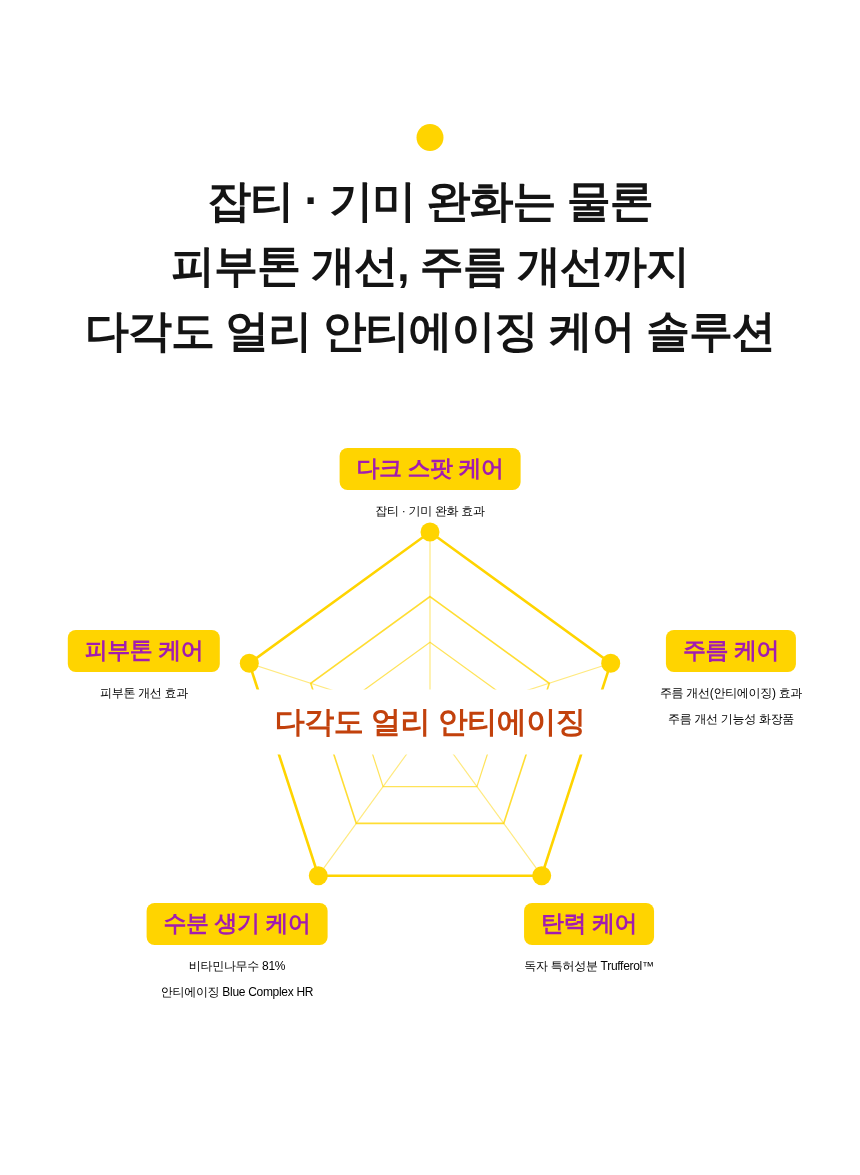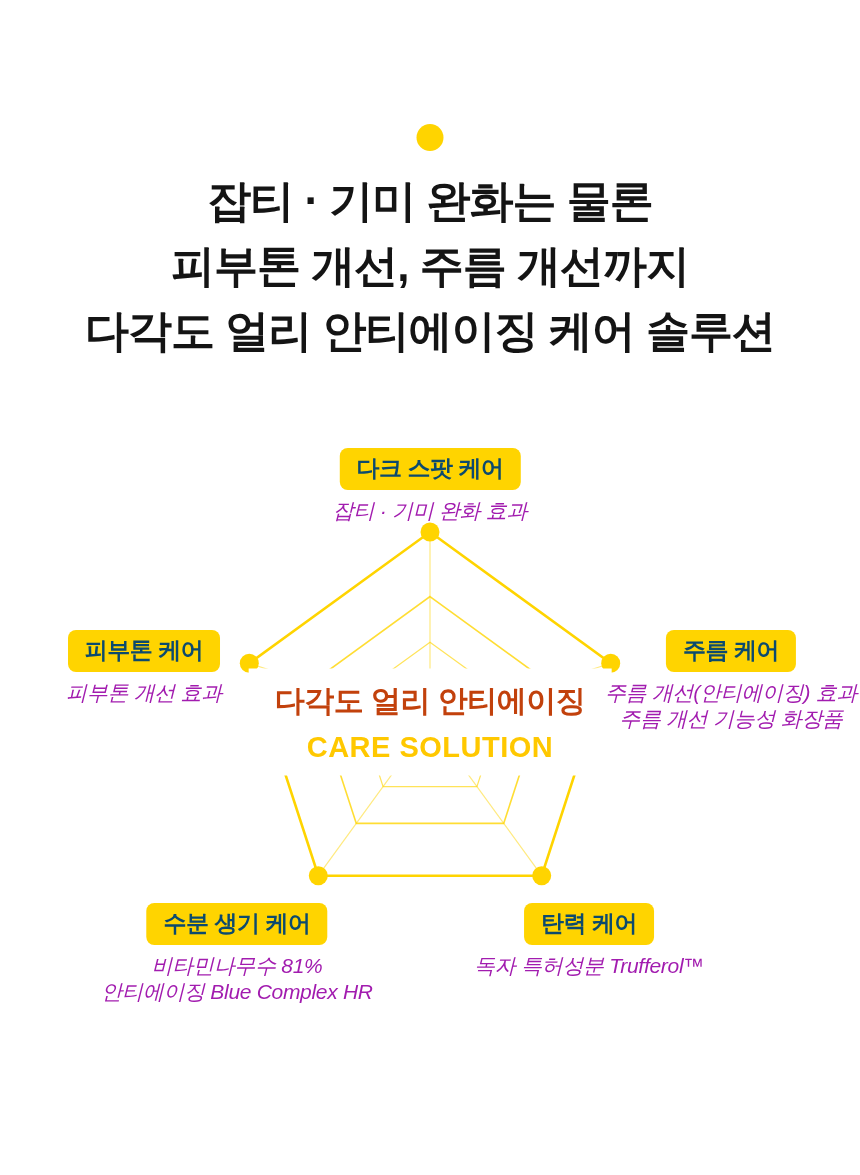--- a/index.html
+++ b/index.html
@@ -78,34 +78,33 @@
 
   .node {
     position: absolute;
     transform: translateX(-50%);
     text-align: center;
     white-space: nowrap;
   }
   .node-badge {
     display: inline-block;
     background: #FFD400;
-    color: #0c4a6e;
+    color: #a21caf;
     font-size: 23px;
     font-weight: 700;
     padding: 5px 17px 6px;
     border-radius: 8px;
     letter-spacing: -0.5px;
   }
   .node-desc {
     margin-top: 8px;
-    font-size: 21px;
-    color: #a21caf;
+    font-size: 12px;
+    color: #000000;
     line-height: 26px;
     letter-spacing: -0.3px;
-    font-style: italic;
   }
 
   .node-top          { left: 430px; top: 448px; }
   .node-left         { left: 144px; top: 630px; }
   .node-right        { left: 731px; top: 630px; }
   .node-bottom-left  { left: 237px; top: 903px; }
   .node-bottom-right { left: 589px; top: 903px; }
 </style>
 </head>
 <body>
@@ -133,21 +132,20 @@
     <polygon class="ring ring-outer" points="430,532 610.7,663.3 541.7,875.7 318.3,875.7 249.3,663.3"></polygon>
     <circle class="vertex-dot" cx="430" cy="532" r="9.5"></circle>
     <circle class="vertex-dot" cx="610.7" cy="663.3" r="9.5"></circle>
     <circle class="vertex-dot" cx="541.7" cy="875.7" r="9.5"></circle>
     <circle class="vertex-dot" cx="318.3" cy="875.7" r="9.5"></circle>
     <circle class="vertex-dot" cx="249.3" cy="663.3" r="9.5"></circle>
   </svg>
 
   <div class="center-label">
     <div class="center-title">다각도 얼리 안티에이징</div>
-    <div class="center-subtitle">CARE SOLUTION</div>
   </div>
 
   <div class="node node-top">
     <span class="node-badge">다크 스팟 케어</span>
     <div class="node-desc">
       <div>잡티 · 기미 완화 효과</div>
     </div>
   </div>
 
   <div class="node node-left">

